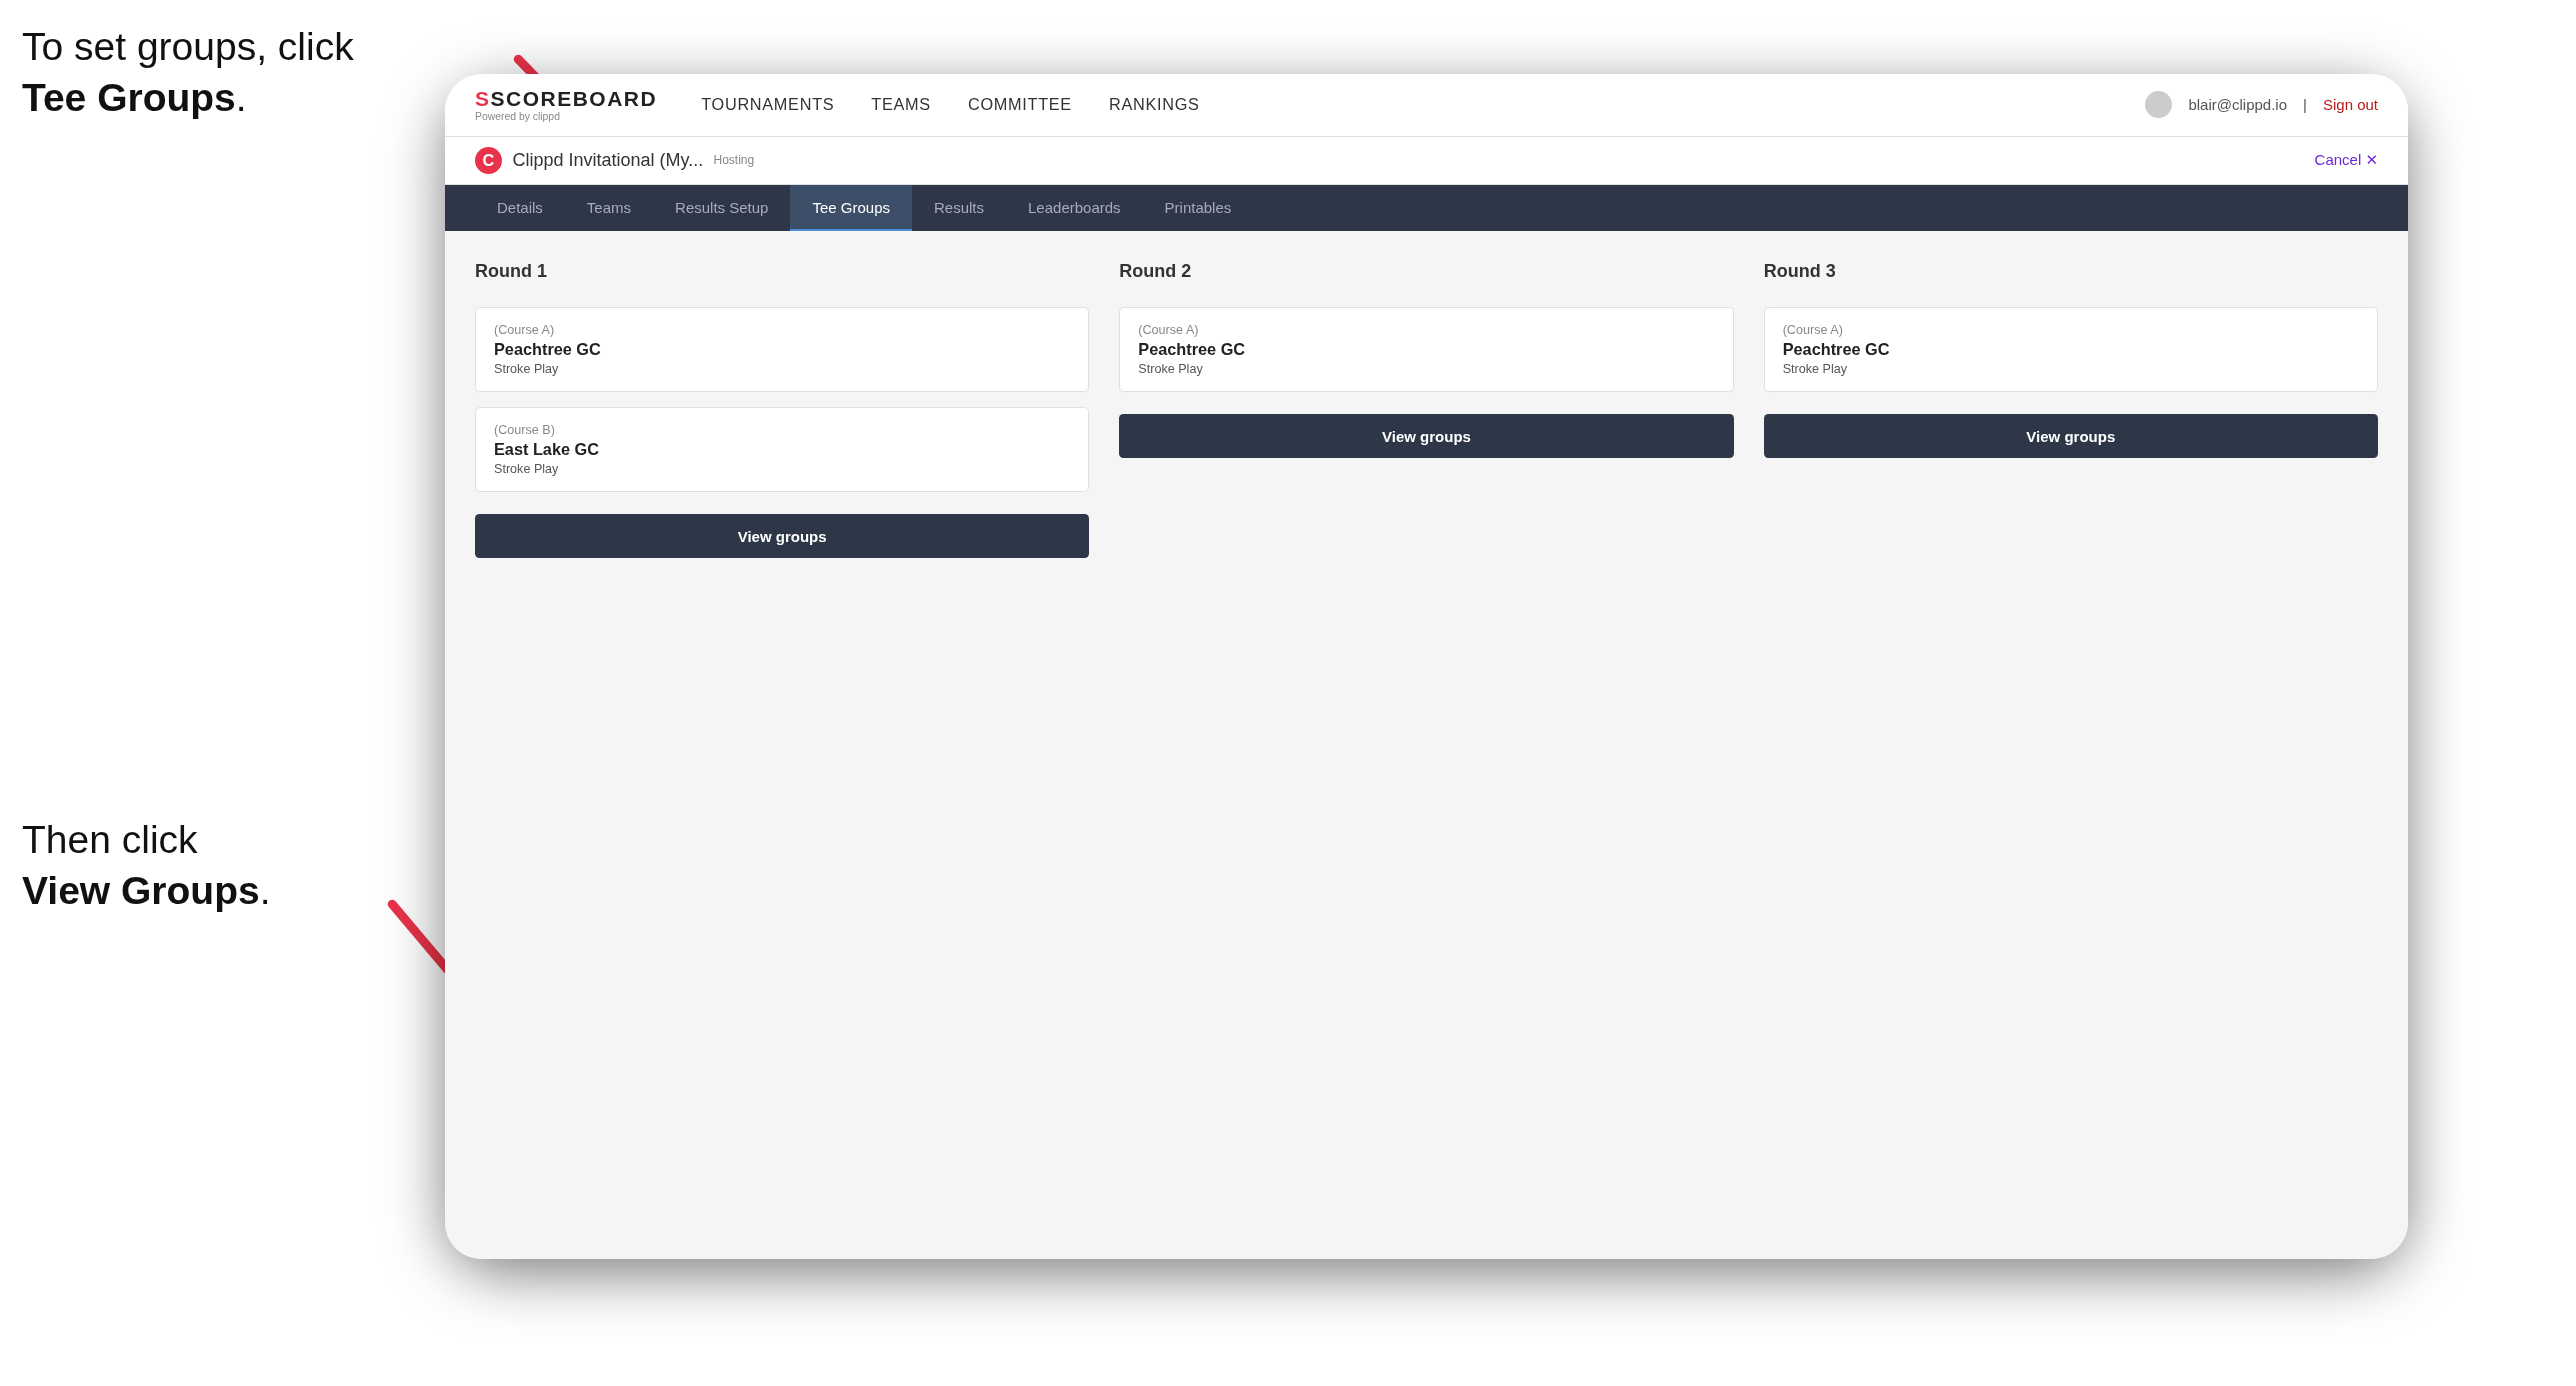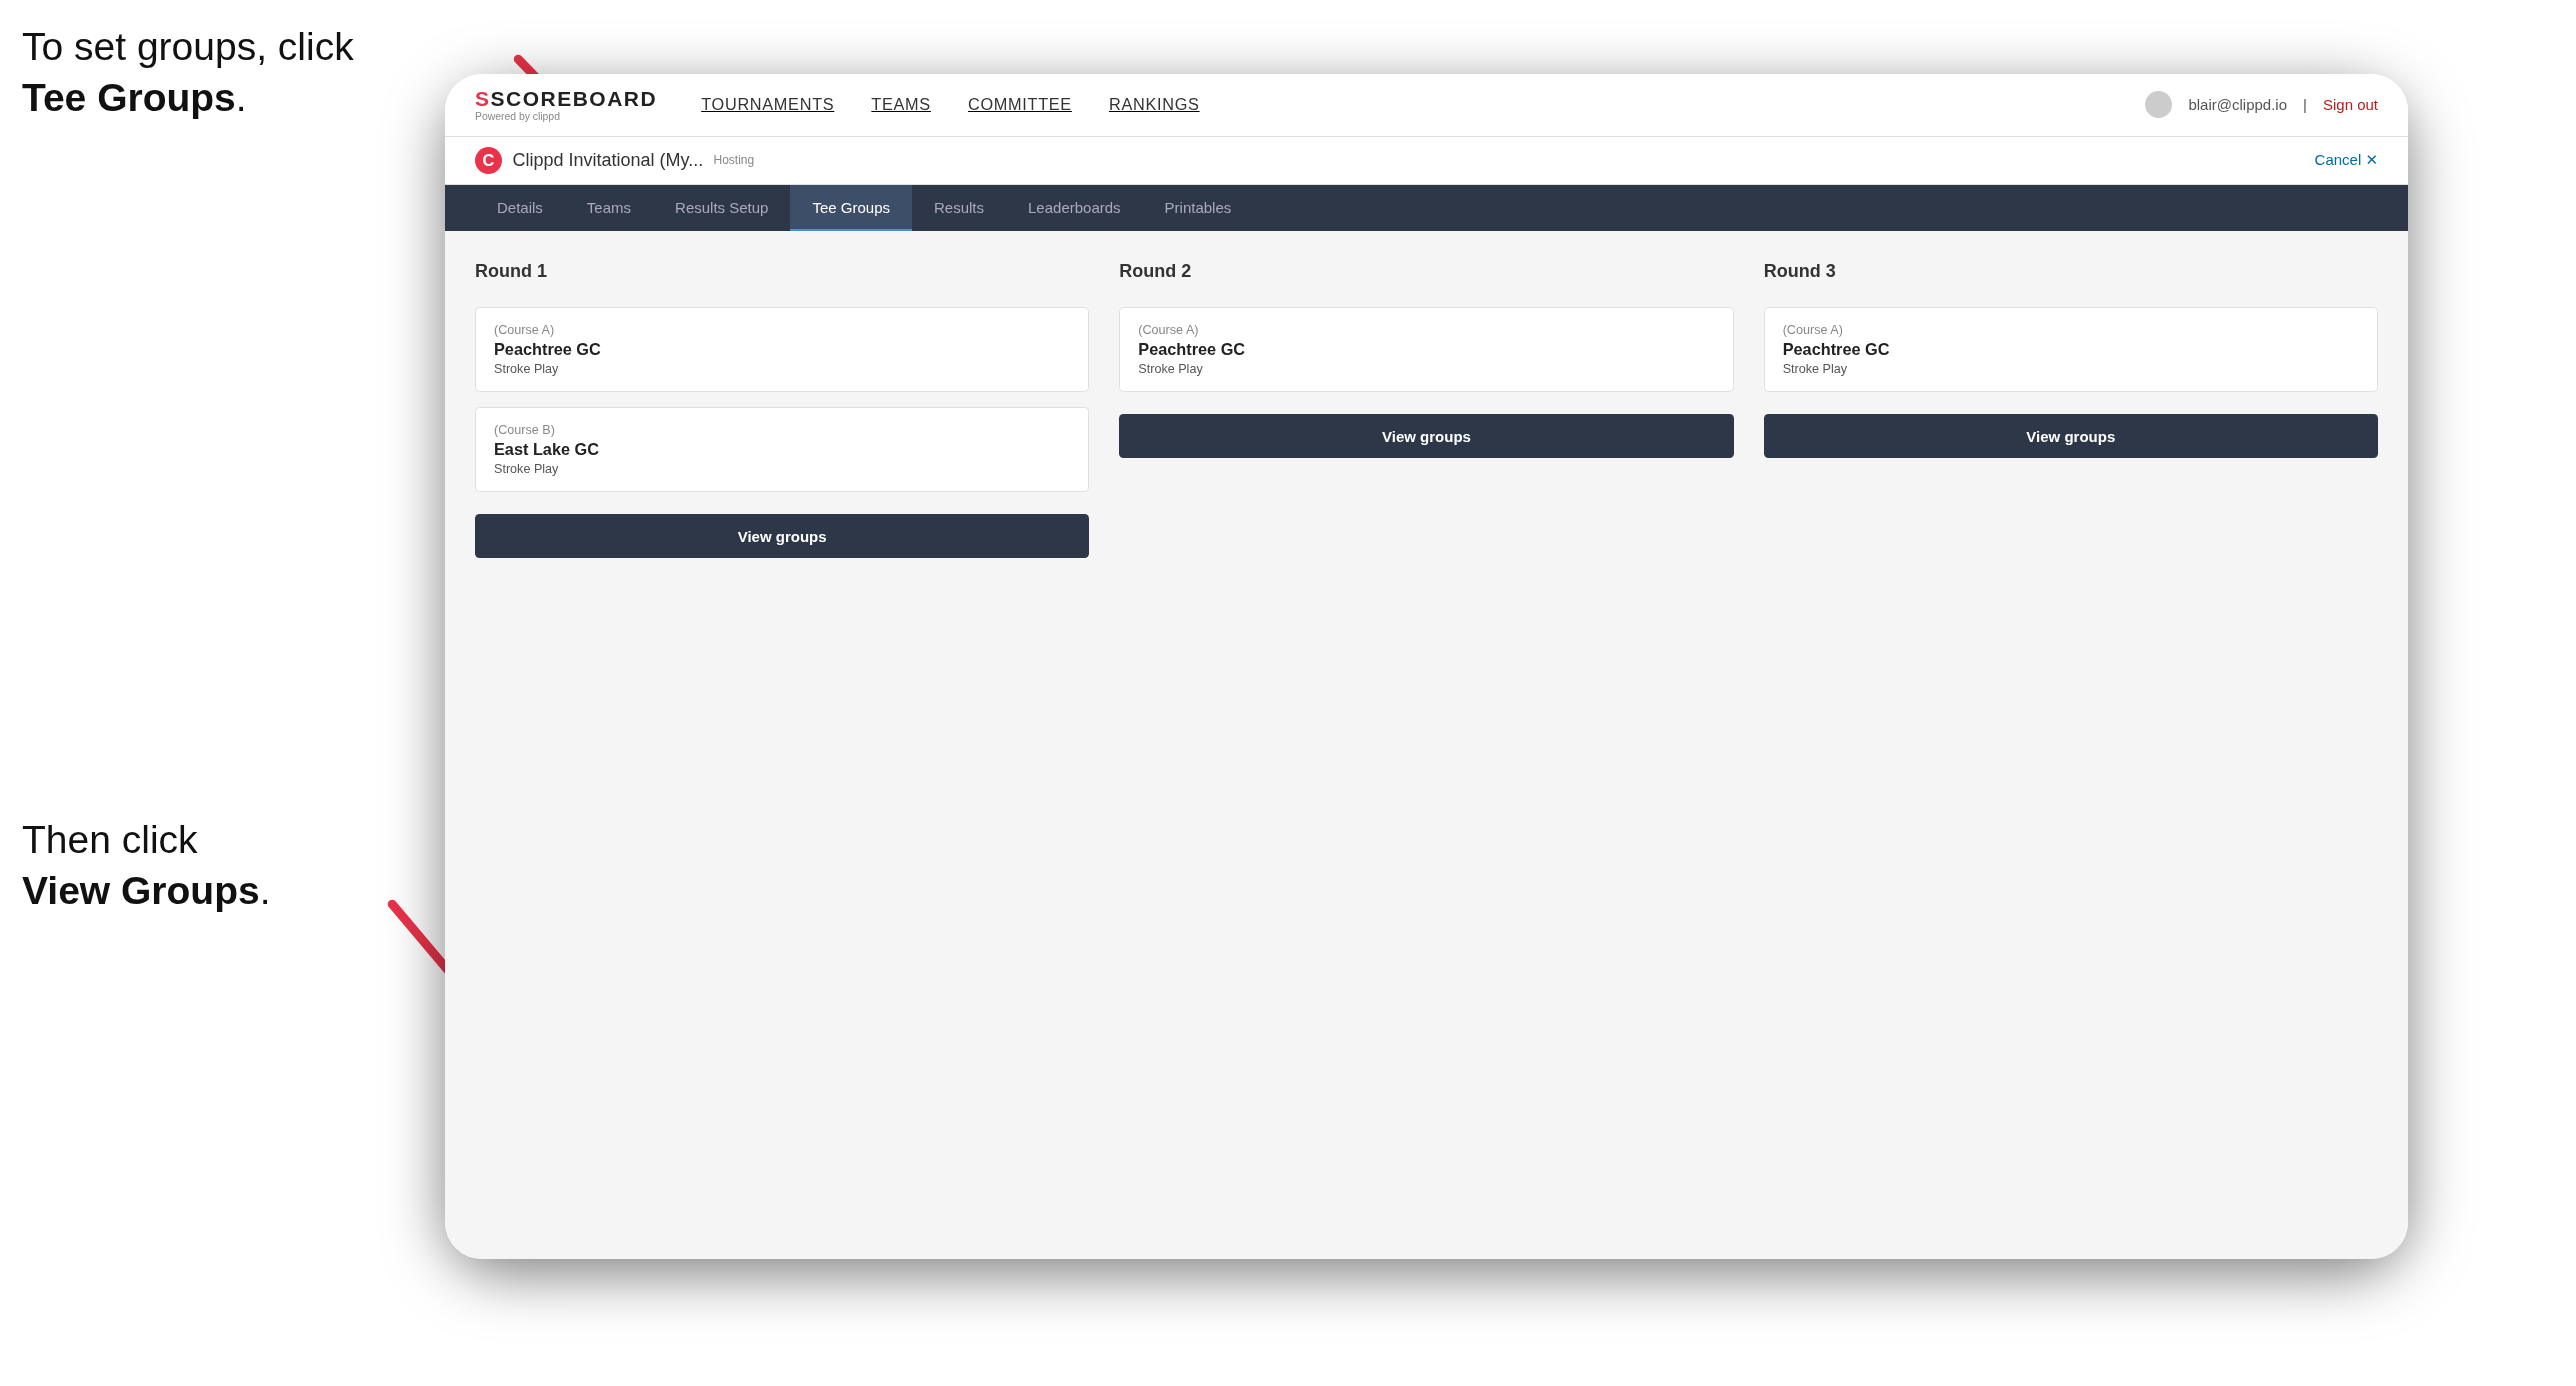--- a/index.html
+++ b/index.html
@@ -98,21 +98,20 @@
     .logo-c {
       color: #e8334a;
       font-weight: 900;
       font-size: 21px;
     }
 
     .nav-links {
       display: flex;
       gap: 37px;
       align-items: center;
-      text-decoration: underline;
     }
 
     .nav-link {
       font-size: 16.3px;
       color: #333;
       text-decoration: none;
       font-weight: 500;
       letter-spacing: 0.7px;
     }
 
@@ -158,21 +157,21 @@
       display: flex;
       align-items: center;
       justify-content: center;
       color: white;
       font-weight: 900;
       font-size: 16.3px;
     }
 
     .cancel-btn {
       font-size: 15px;
-      color: #0369a1;
+      color: #6d28d9;
       cursor: pointer;
     }
 
     
     .tab-bar {
       background: #2d3748;
       display: flex;
       align-items: flex-start;
       padding: 0 30px;
       flex-shrink: 0;

